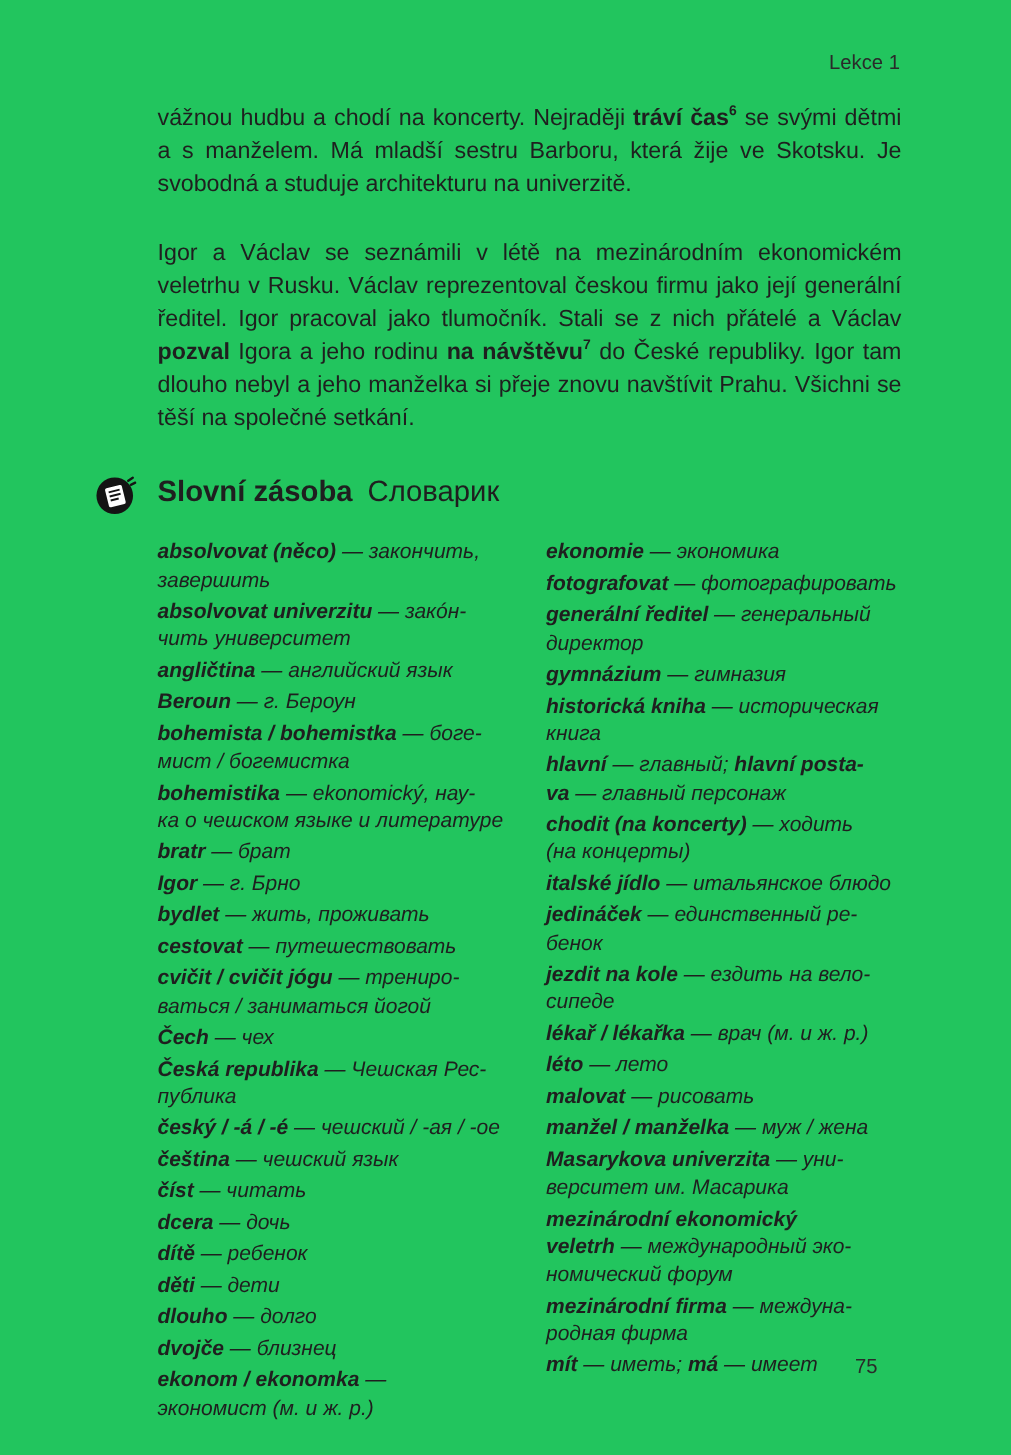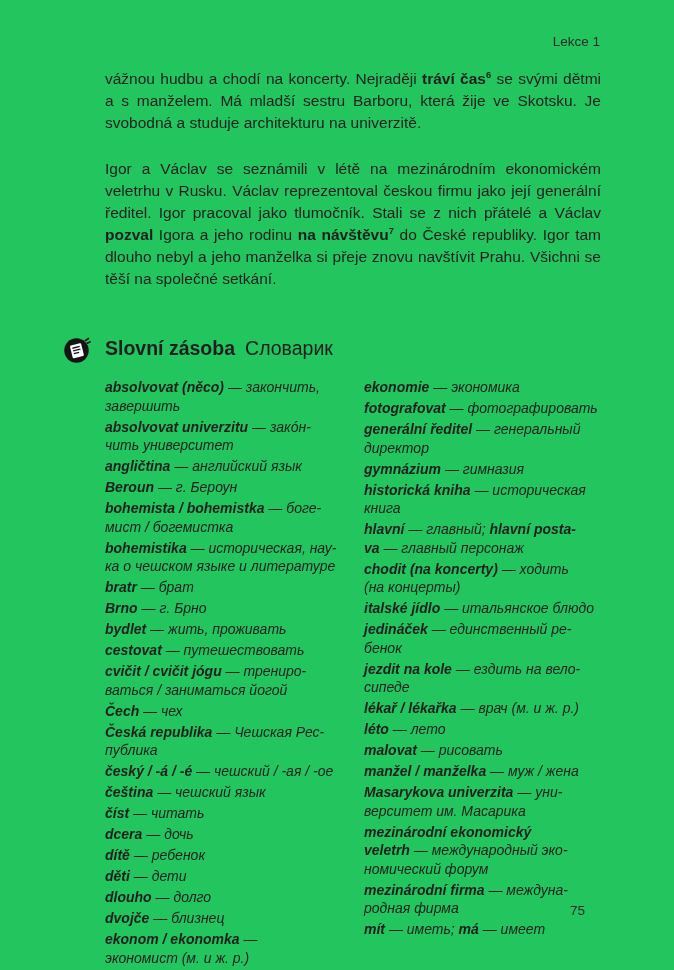--- a/index.html
+++ b/index.html
@@ -12,21 +12,21 @@
     position:absolute;top:34px;right:74px;font-size:13.5px;color:#2a2a2a;
   }
   .content{position:absolute;left:105px;top:68px;width:496px;}
   .intro p{
     margin:0 0 24px 0;font-size:15.5px;line-height:22px;text-align:justify;
   }
   .intro p:last-child{margin-bottom:0;}
   .b{font-weight:bold;}
   sup{font-size:60%;line-height:0;vertical-align:super;}
   .section-heading{
-    position:relative;margin:47px 0 18px 0;display:flex;align-items:center;gap:10px;
+    position:relative;margin:27px 0 18px 0;display:flex;align-items:center;gap:10px;
   }
   .section-heading .icon{
     position:absolute;left:-42px;top:-1px;width:28px;height:28px;display:block;
   }
   .h-cz{font-weight:bold;font-size:19.5px;}
   .h-ru{font-size:19.5px;}
   .vocab{display:flex;gap:22px;}
   .vocab-col{width:250px;}
   .vocab-col p{
     margin:0 0 2.5px 0;font-size:14px;line-height:18.5px;font-style:italic;
@@ -69,23 +69,23 @@
       <span class="h-ru">Словарик</span>
     </div>
 
     <div class="vocab" id="vocab">
         <div class="vocab-col">
           <p><span class="b">absolvovat (něco)</span><span> — закончить,</span><br><span>завершить</span></p>
           <p><span class="b">absolvovat univerzitu</span><span> — закóн-</span><br><span>чить университет</span></p>
           <p><span class="b">angličtina</span><span> — английский язык</span></p>
           <p><span class="b">Beroun</span><span> — г. Бероун</span></p>
           <p><span class="b">bohemista / bohemistka</span><span> — боге-</span><br><span>мист / богемистка</span></p>
-          <p><span class="b">bohemistika</span><span> — историческая, нау-</span><br><span>ка о чешском языке и литературе</span></p>
+          <p><span class="b">bohemistika</span><span> — ekonomický, нау-</span><br><span>ка о чешском языке и литературе</span></p>
           <p><span class="b">bratr</span><span> — брат</span></p>
-          <p><span class="b">Brno</span><span> — г. Брно</span></p>
+          <p><span class="b">Igor</span><span> — г. Брно</span></p>
           <p><span class="b">bydlet</span><span> — жить, проживать</span></p>
           <p><span class="b">cestovat</span><span> — путешествовать</span></p>
           <p><span class="b">cvičit / cvičit jógu</span><span> — трениро-</span><br><span>ваться / заниматься йогой</span></p>
           <p><span class="b">Čech</span><span> — чех</span></p>
           <p><span class="b">Česká republika</span><span> — Чешская Рес-</span><br><span>публика</span></p>
           <p><span class="b">český / -á / -é</span><span> — чешский / -ая / -ое</span></p>
           <p><span class="b">čeština</span><span> — чешский язык</span></p>
           <p><span class="b">číst</span><span> — читать</span></p>
           <p><span class="b">dcera</span><span> — дочь</span></p>
           <p><span class="b">dítě</span><span> — ребенок</span></p>

